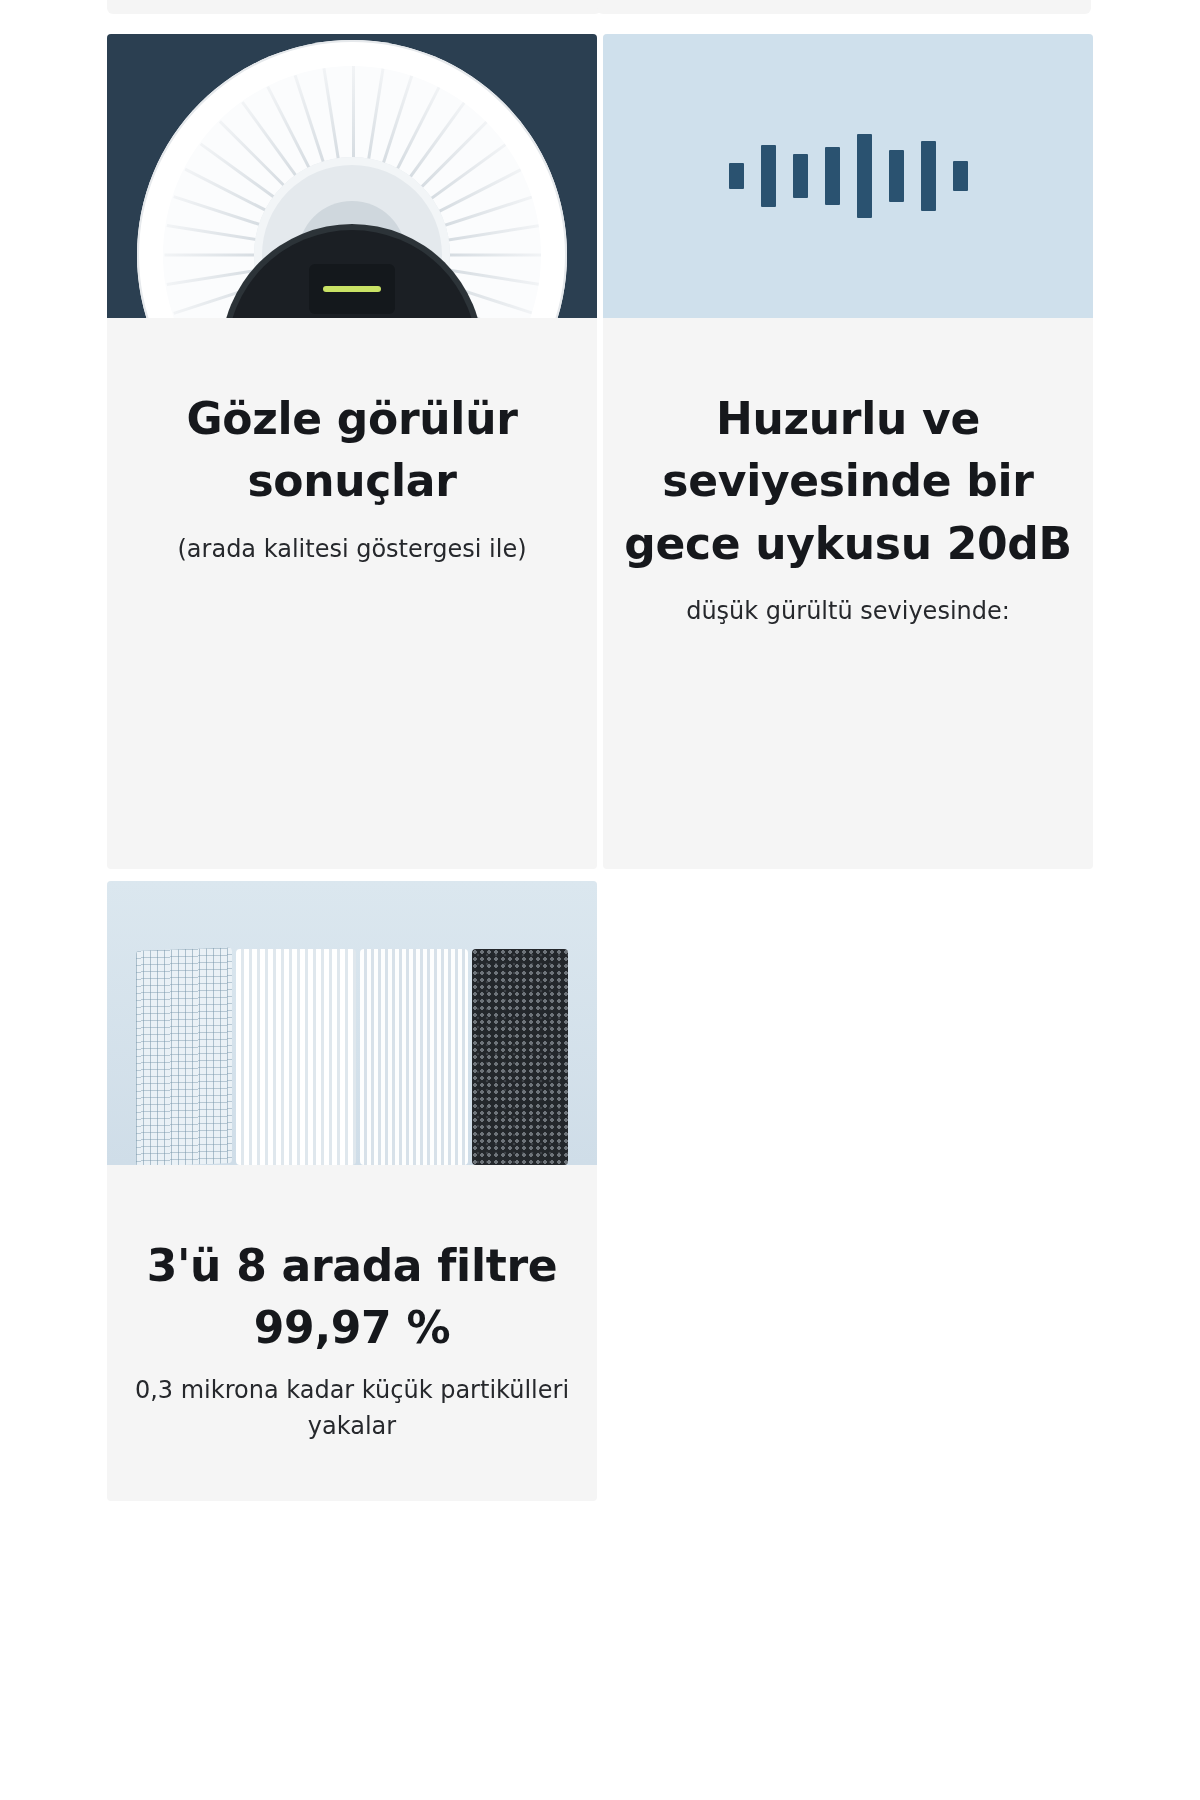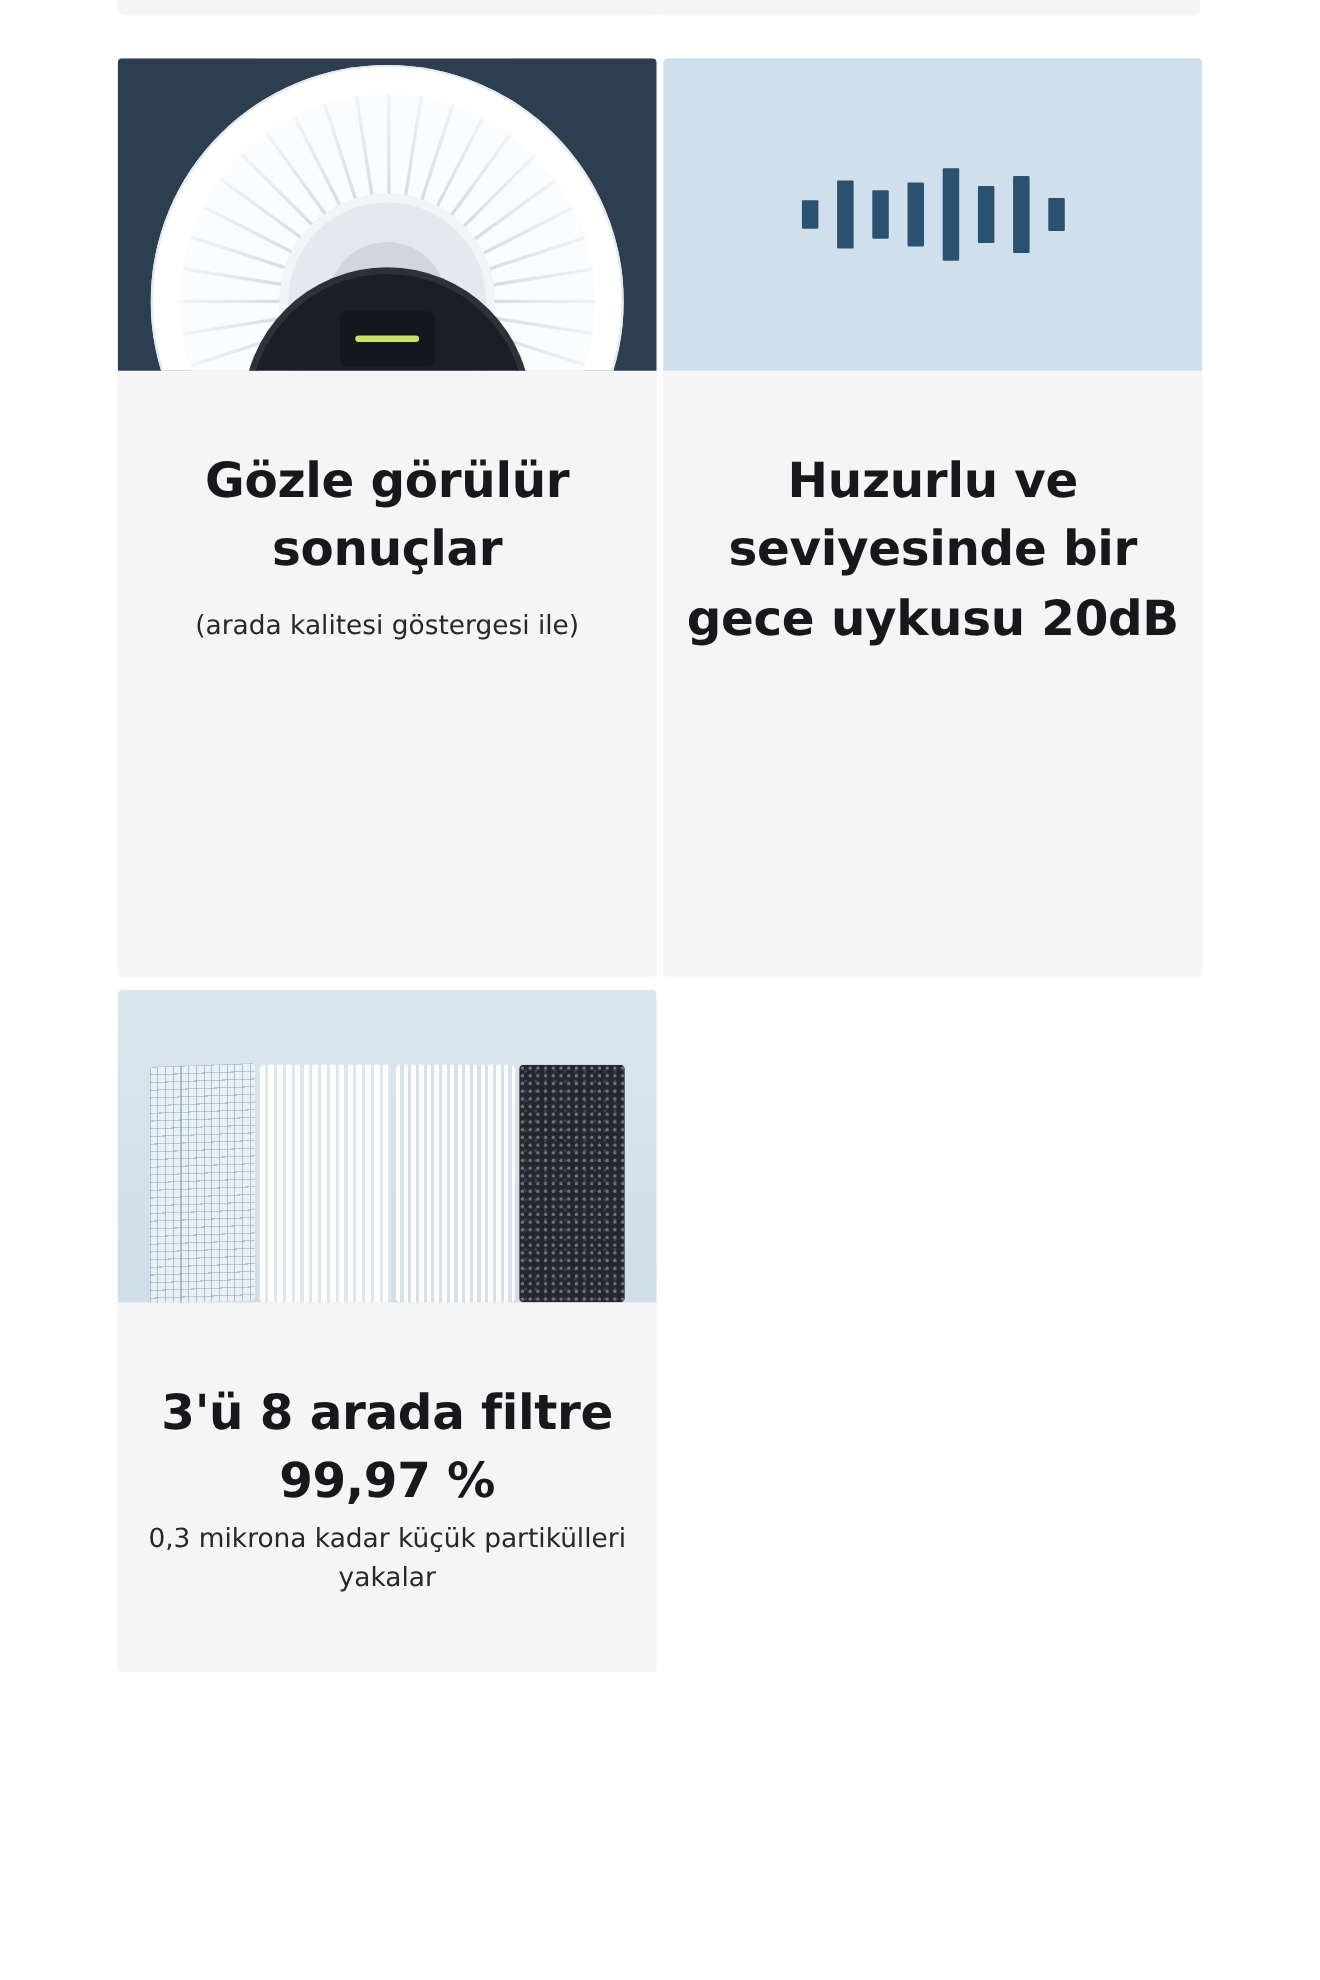--- a/index.html
+++ b/index.html
@@ -37,21 +37,21 @@
     height: 24px;
     background: #f5f5f5;
     border-radius: 6px;
   }
   .top-strip .strip-card.left { left: 107px; }
   .top-strip .strip-card.right { left: 597px; }
 
   .grid {
     position: absolute;
     left: 107px;
-    top: 53px;
+    top: 34px;
     width: 986px;
   }
 
   .row {
     display: flex;
     gap: 6px;
   }
   .row + .row { margin-top: 12px; }
 
   .card {
@@ -83,21 +83,21 @@
     letter-spacing: -0.3px;
     margin: 0;
   }
   .card-sub {
     font-size: 24px;
     line-height: 1.5;
     color: #26282c;
     margin: 18px 0 0 0;
     font-weight: 400;
   }
-  .card-sub.tight { margin-top: 1px; }
+  .card-sub.tight { margin-top: 12px; }
 
   .row-1 .card { height: 835px; }
   .row-2 .card { height: 620px; }
 
   
   .media-fan {
     background: #2b3f51;
   }
   .fan-wrap {
     position: absolute;
@@ -404,20 +404,21 @@
             <span style="height:44px"></span>
             <span style="height:58px"></span>
             <span style="height:84px"></span>
             <span style="height:52px"></span>
             <span style="height:70px"></span>
             <span style="height:30px"></span>
           </div>
         </div>
         <div class="card-body">
           <h2 class="card-title">Huzurlu ve seviyesinde bir gece uykusu 20dB</h2>
+          <p class="card-sub">düşük gürültü seviyesinde:</p>
         </div>
       </div>
 
     </div>
 
     <div class="row row-2">
 
 
       <div class="card">
         <div class="card-media media-filter">

